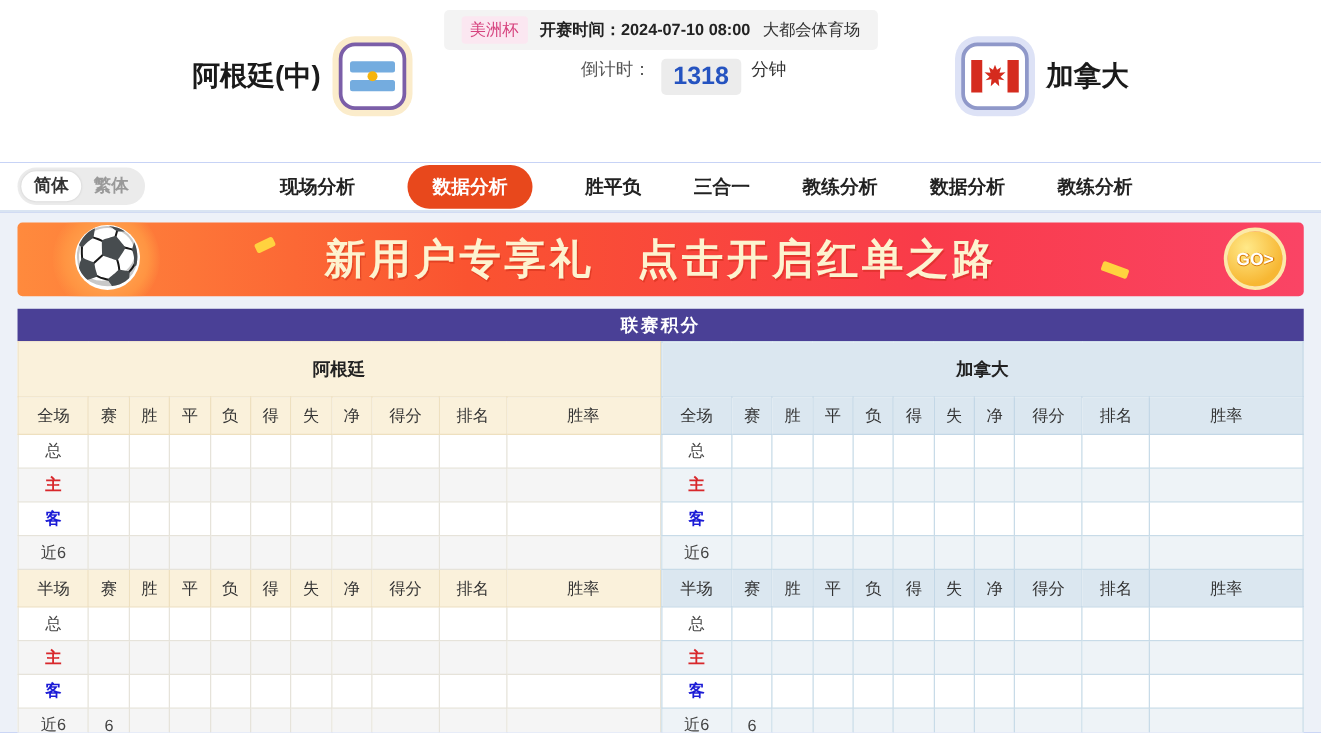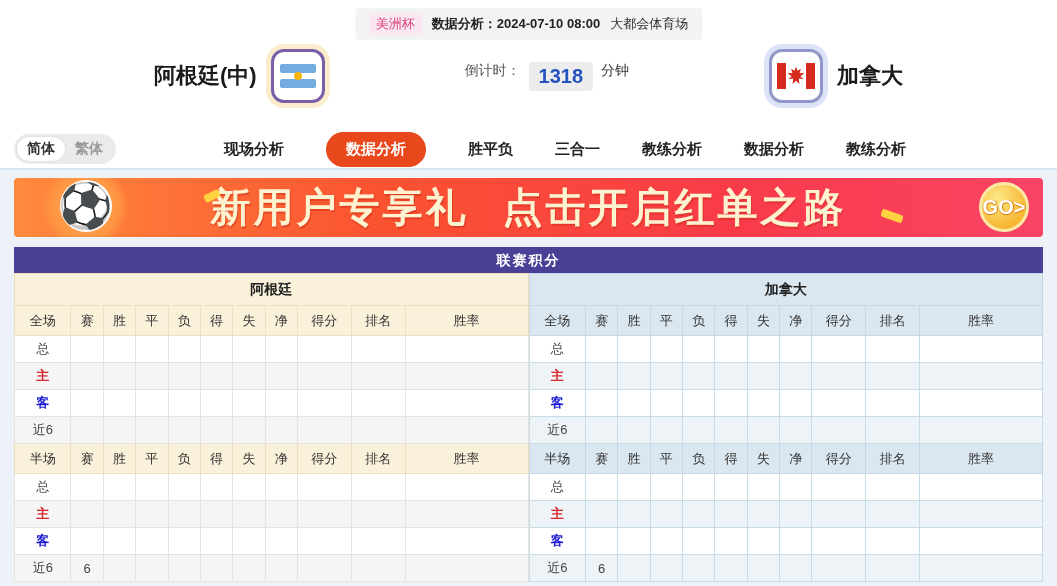--- a/index.html
+++ b/index.html
@@ -9,21 +9,21 @@
 
   
   .top-area { background:#fff; height:130px; position:relative; }
   .match-bar { position:absolute; top:8px; left:50%; transform:translateX(-50%);
     background:#f3f3f3; border-radius:4px; padding:5px 14px; display:flex; align-items:center;
     gap:10px; font-size:13px; color:#333; white-space:nowrap; }
   .league-badge { background:#fbe7f1; color:#d6427e; padding:2px 7px; border-radius:3px; font-size:13px; }
   .kickoff { font-weight:bold; color:#222; }
   .venue { color:#333; }
 
-  .teams-row { position:absolute; top:49px; left:0; right:0; display:flex; align-items:center; justify-content:center; }
+  .teams-row { position:absolute; top:34px; left:0; right:0; display:flex; align-items:center; justify-content:center; }
   .team-group { display:flex; align-items:center; gap:14px; }
   .team-name { font-size:22px; font-weight:bold; color:#1a1a1a; }
   .flag-box { width:54px; height:54px; border-radius:13px; background:#fff; display:flex; flex-direction:column;
     align-items:center; justify-content:center; position:relative; overflow:hidden; }
   .flag-arg { border:3px solid #7b5ea8; box-shadow:0 0 0 5px #fbeccb; }
   .flag-can { border:3px solid #8f98c9; box-shadow:0 0 0 5px #dde2f6; }
   .arg-stripe { width:36px; height:9px; background:#74acdf; border-radius:2px; margin:3px 0; }
   .arg-sun { position:absolute; width:8px; height:8px; border-radius:50%; background:#f6b40e; top:50%; left:50%; transform:translate(-50%,-50%); }
   .can-inner { width:38px; height:26px; display:flex; }
   .can-bar { width:10px; height:100%; background:#d52b1e; }
@@ -48,39 +48,39 @@
   .content { background:#edf1f8; padding:8px 14px 0; height:416px; }
 
   
   .banner { position:relative; height:59px; border-radius:4px; overflow:hidden; margin-bottom:10px; cursor:pointer;
     background:linear-gradient(90deg,#ff8a3d 0%,#fa5330 35%,#f93b49 70%,#fa4465 100%);
     display:flex; align-items:center; }
   .ball-glow { position:absolute; left:28px; top:-14px; width:86px; height:86px; border-radius:50%;
     background:radial-gradient(circle,#ffb35e 0%,#ff9442 55%,rgba(255,148,66,0) 72%); }
   .ball { position:absolute; left:46px; top:2px; width:52px; height:52px; border-radius:50%; background:#fff;
     display:flex; align-items:center; justify-content:center; font-size:44px; line-height:1; color:#2b2b2b; }
-  .banner-text { margin:0 auto; font-size:40px; font-weight:bold; color:#fdf3d0; letter-spacing:3px;
+  .banner-text { margin:0 auto; font-size:33px; font-weight:bold; color:#fdf3d0; letter-spacing:3px;
     text-shadow:1px 2px 0 rgba(200,40,20,.45); white-space:nowrap; }
   .banner-gap { display:inline-block; width:34px; }
   .confetti { position:absolute; width:16px; height:8px; background:#ffd23f; border-radius:2px; }
   .c1 { left:190px; top:14px; transform:rotate(-25deg); }
   .c2 { right:140px; top:34px; transform:rotate(20deg); width:22px; }
   .go-coin { position:absolute; right:14px; top:4px; width:50px; height:50px; border-radius:50%;
     background:radial-gradient(circle at 35% 30%,#ffe989,#f7b733 70%); border:3px solid #fce9a8;
     display:flex; align-items:center; justify-content:center; cursor:pointer; }
-  .go-text { font-size:20px; font-weight:bold; color:#fff; text-shadow:0 1px 0 #d97b06,1px 0 0 #d97b06; }
+  .go-text { font-size:14px; font-weight:bold; color:#fff; text-shadow:0 1px 0 #d97b06,1px 0 0 #d97b06; }
 
   
   .league-table { background:#fff; }
   .table-title { background:#4a4096; color:#fff; font-size:14px; font-weight:bold; text-align:center;
     height:26px; line-height:26px; letter-spacing:2px; }
   .halves { display:flex; }
   .half { width:50%; border-collapse:collapse; table-layout:fixed; background:#fff; }
   .half td { text-align:center; font-size:13px; color:#444; height:27px; overflow:hidden; white-space:nowrap; }
-  .team-row td { height:32px; font-size:14px; font-weight:bold; color:#222; }
+  .team-row td { height:44px; font-size:14px; font-weight:bold; color:#222; }
   .head-row td { height:30px; color:#333;margin-top:24px; }
   
   .home-side td { border:1px solid #e6e3da; }
   .home-side .team-row td, .home-side .head-row td { background:#faf1db; border-color:#eee0bf; }
   .home-side .data-row.alt td { background:#f5f5f5; }
   
   .away-side td { border:1px solid #c8dbe8; }
   .away-side .team-row td, .away-side .head-row td { background:#dbe7f0; border-color:#c3d7e6; }
   .away-side .data-row.alt td { background:#eef3f7; }
   .row-label.red { color:#d8272b; font-weight:bold; }
@@ -88,21 +88,21 @@
 </style>
 </head>
 <body>
 
 <div class="page">
 
   <div class="top-area">
     <div class="match-bar">
       <span class="league-badge">美洲杯</span>
       <span class="kickoff">
-        <span>数据分析：</span><span>2024-07-10 08:00</span>
+        <span>开赛时间：</span><span>2024-07-10 08:00</span>
       </span>
       <span class="venue">大都会体育场</span>
     </div>
     <div class="teams-row">
       <div class="team-group">
         <span class="team-name">阿根廷(中)</span>
         <span class="flag-box flag-arg">
           <span class="arg-stripe"></span>
           <span class="arg-stripe"></span>
           <span class="arg-sun"></span>

